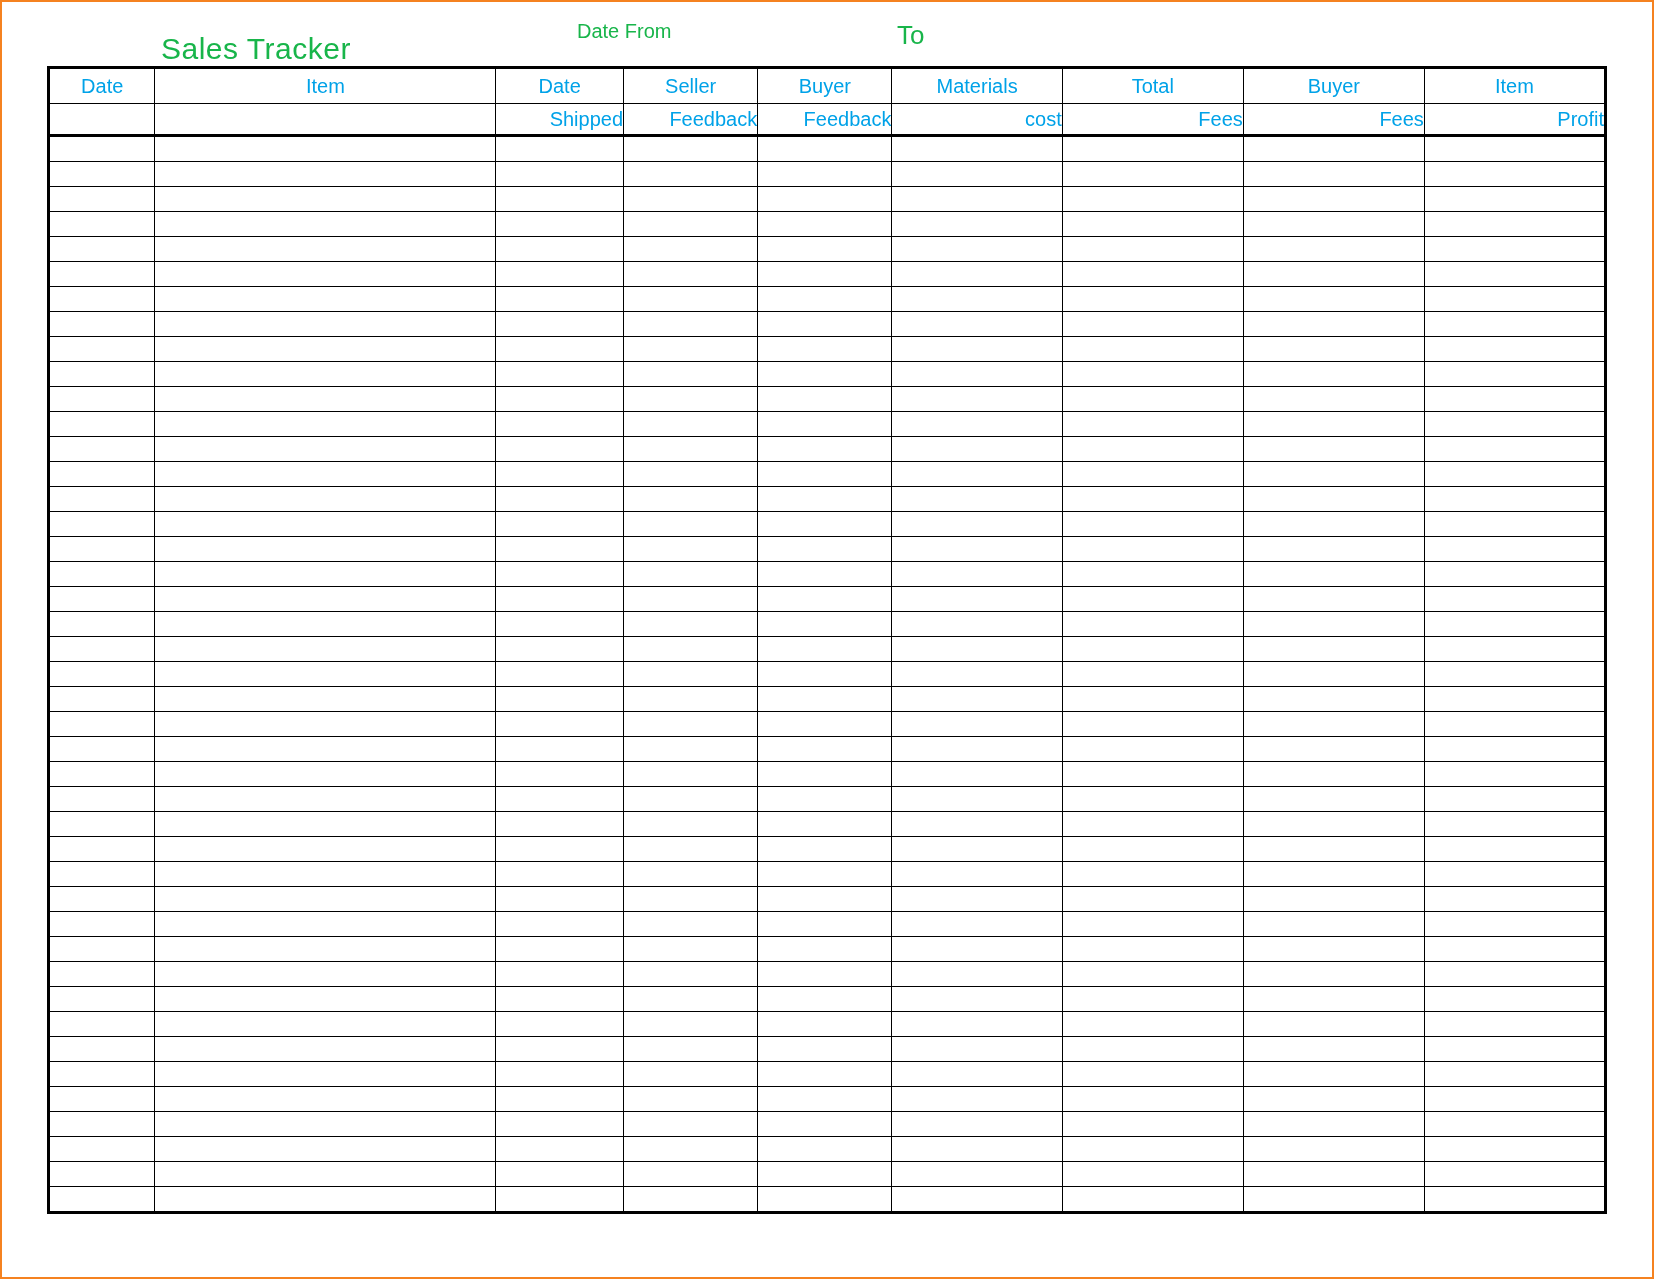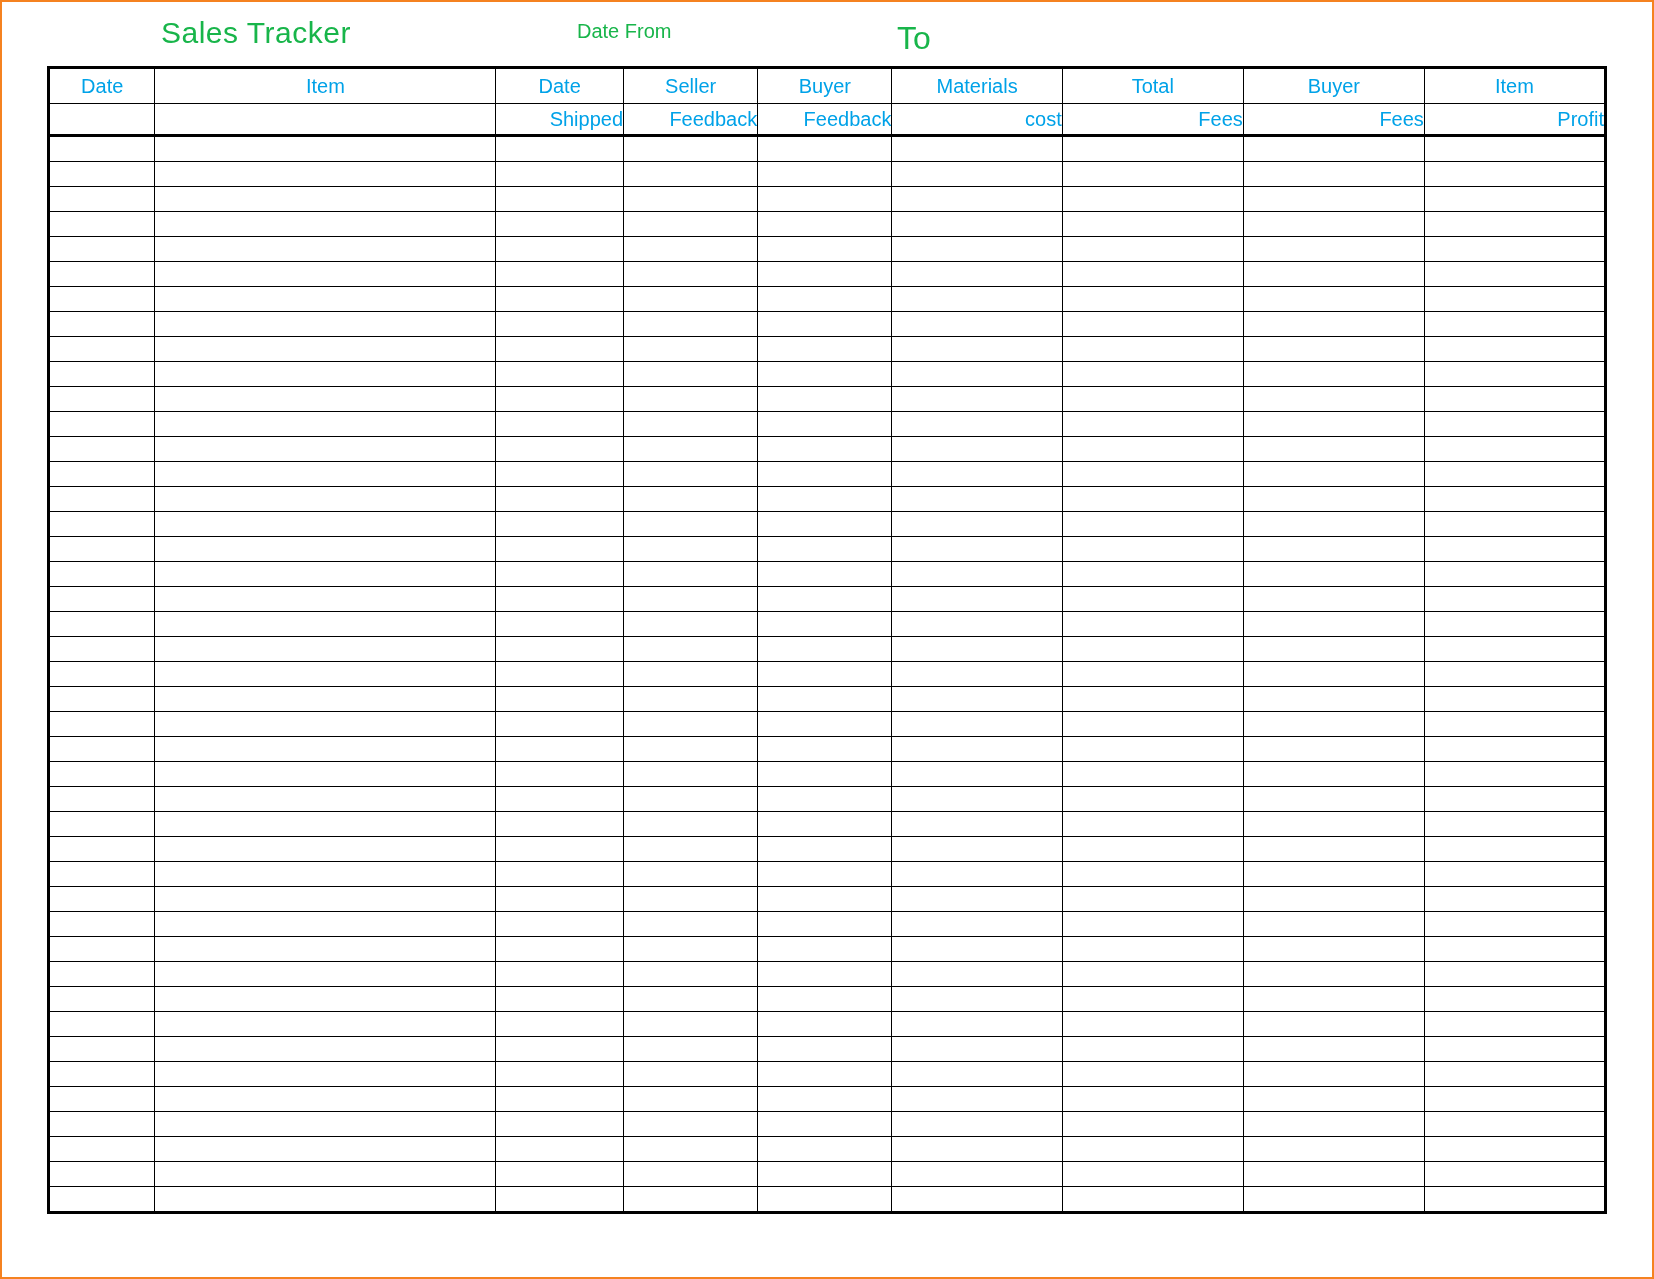--- a/index.html
+++ b/index.html
@@ -19,34 +19,34 @@
   .title-row {
     position: relative;
     height: 44px;
     margin-bottom: 6px;
     color: #18b54a;
     font-size: 30px;
   }
   .title-row .t-left {
     position: absolute;
     left: 114px;
-    top: 0;
+    top: 16px;
     letter-spacing: 0.5px;
   }
   .title-row .t-mid {
     position: absolute;
     left: 530px;
     top: 4px;
     font-size: 20px;
   }
   .title-row .t-right {
     position: absolute;
     left: 850px;
     top: 4px;
-    font-size: 32px;
+    font-size: 26px;
   }
   table.sales {
     border-collapse: collapse;
     width: 100%;
     table-layout: fixed;
     border: 3px solid #000;
   }
   table.sales th,
   table.sales td {
     border: 1px solid #000;

